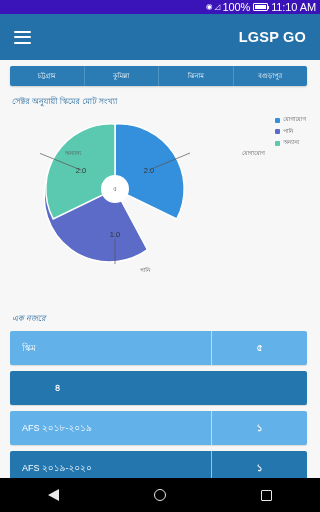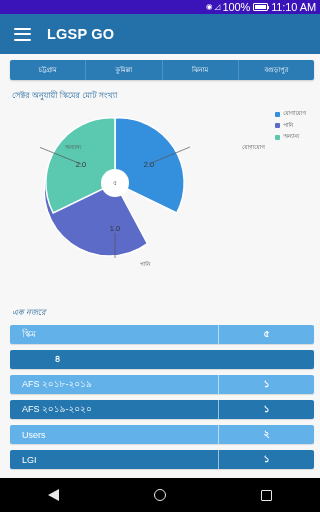--- a/index.html
+++ b/index.html
@@ -19,29 +19,29 @@
   .sb-ico { display: inline-block; color: #fff; font-size: 7.5px; line-height: 14px; }
   .batt {
     display: inline-flex; align-items: center; border: 1px solid #fff;
     border-radius: 1px; width: 15px; height: 8px; padding: 1px; position: relative; margin: 0 1px;
   }
   .batt::after { content: ""; position: absolute; right: -2px; top: 2px; width: 1px; height: 3px; background: #fff; }
   .batt .lvl { background: #fff; height: 100%; width: 100%; }
 
   
   .appbar {
-    height: 40px; background: #2470A8; display: flex; align-items: center;
-    padding: 0 14px; gap: 16px; flex: 0 0 auto;
+    height: 46px; background: #2470A8; display: flex; align-items: center;
+    padding: 0 14px; gap: 16px; flex: 0 0 auto; justify-content: space-between;
   }
   .hamburger { width: 17px; height: 13px; display: flex; flex-direction: column; justify-content: space-between; cursor: pointer; }
   .hamburger span { display: block; height: 2px; background: #fff; border-radius: 1px; }
   .app-title { color: #fff; font-size: 14.5px; font-weight: bold; letter-spacing: 0.2px; }
 
   
-  .content { flex: 1 1 auto; overflow: hidden; background: #f7f7f7; padding: 6px 6px 0 10px; position: relative; }
+  .content { flex: 1 1 auto; overflow: hidden; background: #f7f7f7; padding: 6px 13px 0 10px; position: relative; }
 
   
   .tabs {
     display: flex; background: #2B7CB5; border-radius: 2px; height: 20px;
     box-shadow: 0 1px 2px rgba(0,0,0,0.18);
   }
   .tab {
     flex: 1 1 0; display: flex; align-items: center; justify-content: center;
     color: #ffffff; font-size: 6.5px; border-right: 1px solid #4d93c3; cursor: pointer;
     white-space: nowrap; overflow: hidden;
@@ -54,21 +54,21 @@
 
   .legend { position: absolute; right: 4px; top: 8px; display: flex; flex-direction: column; gap: 3.5px; }
   .legend-row { display: flex; align-items: center; gap: 3px; }
   .legend-sw { width: 5px; height: 5px; border-radius: 1px; display: inline-block; }
   .legend-label { font-size: 5.5px; color: #555; white-space: nowrap; }
 
   .pie-host { position: absolute; left: 30px; top: 6px; width: 150px; height: 150px; }
 
   
   .sec-title { font-size: 8px; color: #2B6C9E; margin: 14px 0 6px 2px; font-style: italic; }
-  .srow { display: flex; height: 19px; margin-bottom: 6px; border-radius: 2px; overflow: hidden; box-shadow: 0 1px 1px rgba(0,0,0,0.12); }
+  .srow { display: flex; height: 34px; margin-bottom: 6px; border-radius: 2px; overflow: hidden; box-shadow: 0 1px 1px rgba(0,0,0,0.12); }
   .srow.light { background: #62B1E8; }
   .srow.dark  { background: #2476AE; }
   .srow .lbl {
     flex: 1 1 auto; display: flex; align-items: center; padding-left: 12px;
     color: #ffffff; font-size: 9px; border-right: 1px solid rgba(255,255,255,0.55);
   }
   .srow .val {
     flex: 0 0 95px; display: flex; align-items: center; justify-content: center;
     color: #ffffff; font-size: 9.5px; font-weight: bold;
   }

